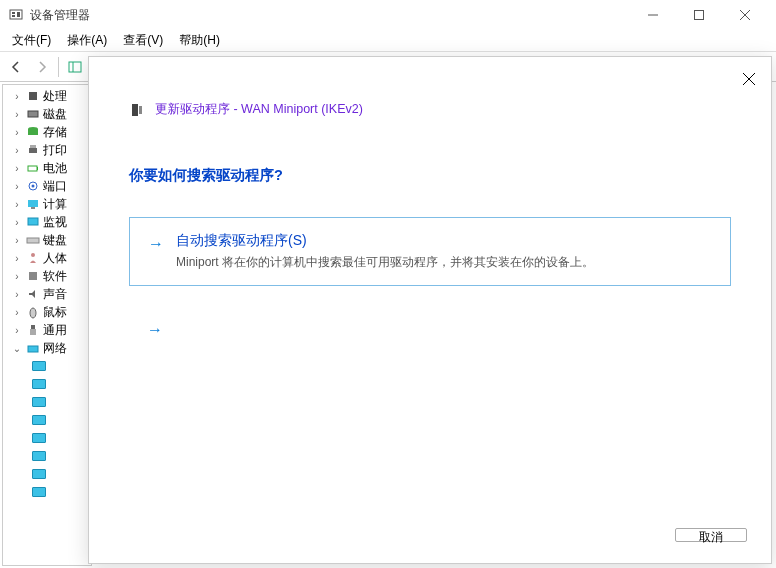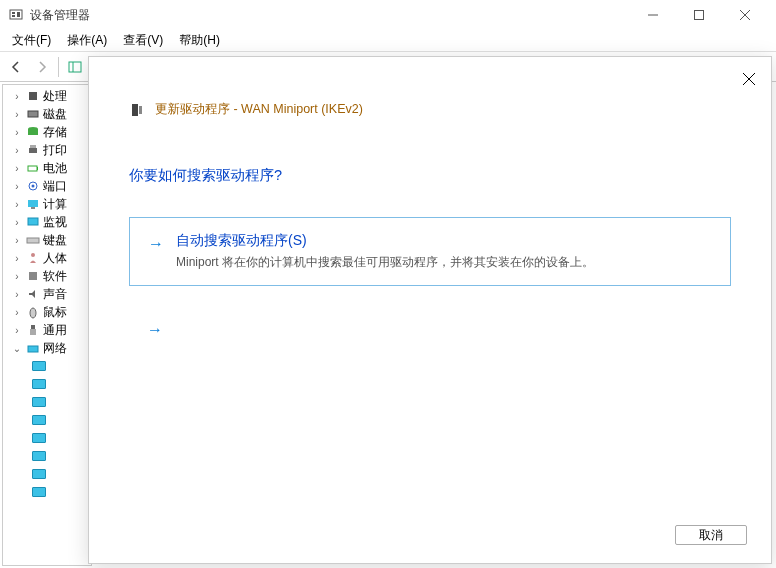--- a/index.html
+++ b/index.html
@@ -28,32 +28,32 @@
 .treenode { display: flex; align-items: center; height: 18px; padding-left: 8px; white-space: nowrap; }
 .treenode .caret { width: 12px; height: 12px; display: flex; align-items: center; justify-content: center; color: #666; font-size: 10px; }
 .treenode .ticon { width: 16px; height: 16px; margin: 0 2px; display: inline-flex; align-items: center; justify-content: center; }
 .treenode.child { padding-left: 26px; }
 .nic { width: 14px; height: 10px; background: #3cc1e6; border: 1px solid #1a8fb5; border-radius: 1px; }
 
 
 .dialog { position: absolute; left: 88px; top: 56px; right: 4px; bottom: 4px; background: #fff; border: 1px solid #ccc; box-shadow: 0 4px 20px rgba(0,0,0,.15); }
 .dialog-close { position: absolute; right: 8px; top: 8px; width: 28px; height: 28px; display: flex; align-items: center; justify-content: center; color: #000; }
 .dialog-body { padding: 44px 40px 20px 40px; }
-.dialog-header { display: flex; align-items: center; font-size: 12.5px; color: #a16207; margin-bottom: 48px; }
+.dialog-header { display: flex; align-items: center; font-size: 12.5px; color: #6d28d9; margin-bottom: 48px; }
 .dialog-header .devicon { width: 16px; height: 16px; margin-right: 10px; }
-.question { font-size: 14.5px; color: #0645c8; margin-bottom: 32px; font-weight: 400; }
+.question { font-size: 14.5px; color: #0645c8; margin-bottom: 32px; font-weight: 700; }
 .option { border: 1px solid #d8d8d8; padding: 14px 18px; margin-bottom: 18px; cursor: pointer; }
 .option.sel { border: 1.5px solid #7fbde6; }
 .option.plain { border: none; padding: 14px 18px; }
 .opt-row { display: flex; align-items: flex-start; }
 .arrow { color: #0b7dd8; font-size: 16px; margin-right: 12px; margin-top: 1px; }
 .opt-title { color: #0645c8; font-size: 14px; margin-bottom: 4px; }
 .opt-desc { color: #555; font-size: 12px; }
 .footer { position: absolute; right: 24px; bottom: 18px; }
-.btn { min-width: 72px; height: 20px; padding: 0 16px; font-size: 12px; background: #fff; border: 1px solid #aaa; border-radius: 2px; cursor: pointer; }
+.btn { min-width: 72px; height: 14px; padding: 0 16px; font-size: 12px; background: #fff; border: 1px solid #aaa; border-radius: 2px; cursor: pointer; }
 </style>
 </head>
 <body>
 
 <div class="titlebar">
   <span class="icon">
     <svg viewBox="0 0 16 16">
         <rect x="2" y="3" width="12" height="9" fill="none" stroke="#555" stroke-width="1"></rect>
         <rect x="4" y="5" width="3" height="2" fill="#555"></rect>
         <rect x="4" y="8" width="3" height="2" fill="#555"></rect>

